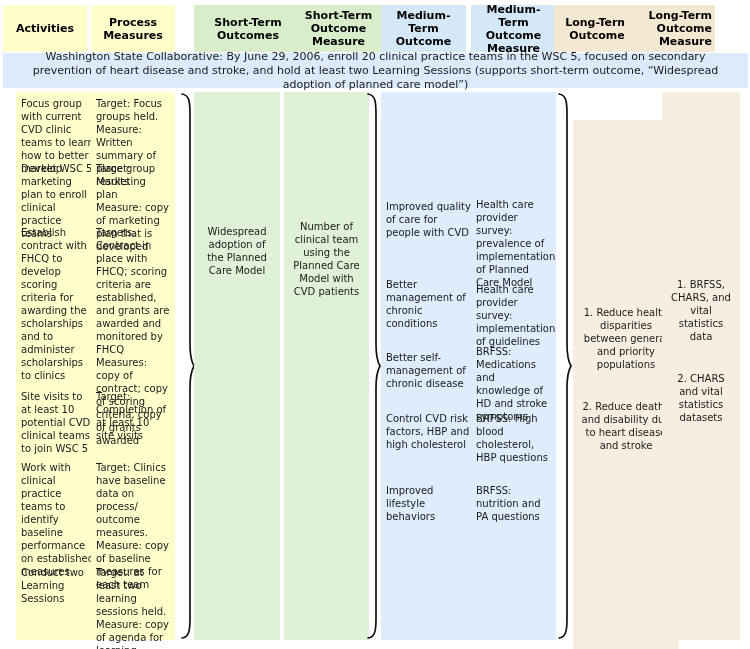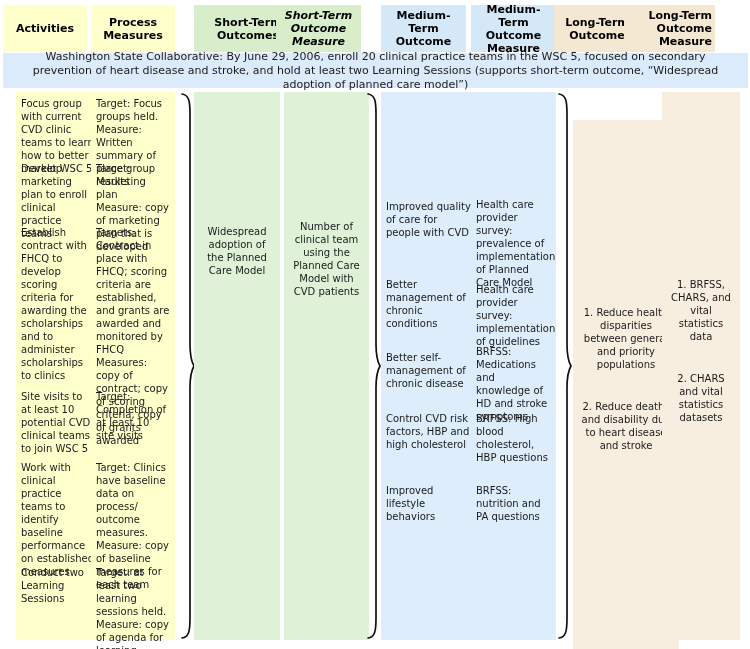--- a/index.html
+++ b/index.html
@@ -48,21 +48,21 @@
 
   <div class="hdr bg-yellow" style="left:3px;   width:84px;">
       <span>Activities</span>
     </div>
   <div class="hdr bg-yellow" style="left:91px;  width:84px;">
       <span>Process Measures</span>
     </div>
   <div class="hdr bg-green-hdr" style="left:194px; width:108px;">
       <span>Short-Term Outcomes</span>
     </div>
-  <div class="hdr bg-green-hdr" style="left:276px; width:85px;font-style:italic;">
+  <div class="hdr bg-green-hdr" style="left:296px; width:85px;">
       <span>Short-Term Outcome Measure</span>
     </div>
   <div class="hdr bg-blue-hdr" style="left:381px; width:85px;">
       <span>Medium-Term Outcome</span>
     </div>
   <div class="hdr bg-blue-hdr" style="left:471px; width:85px;">
       <span>Medium-Term Outcome Measure</span>
     </div>
   <div class="hdr bg-tan-hdr" style="left:554px; width:86px;">
       <span>Long-Term Outcome</span>

